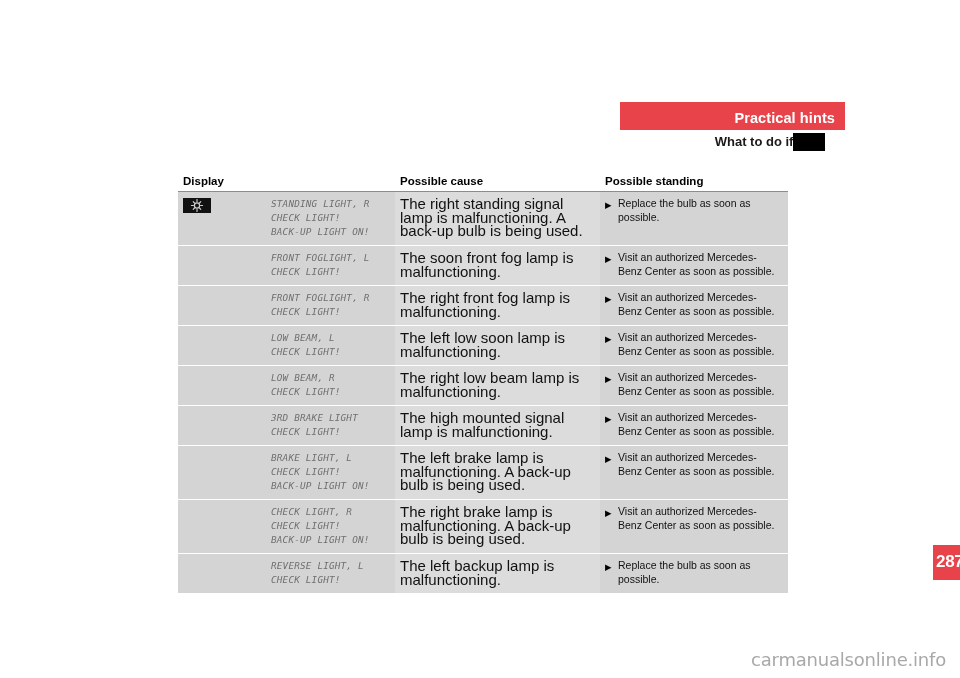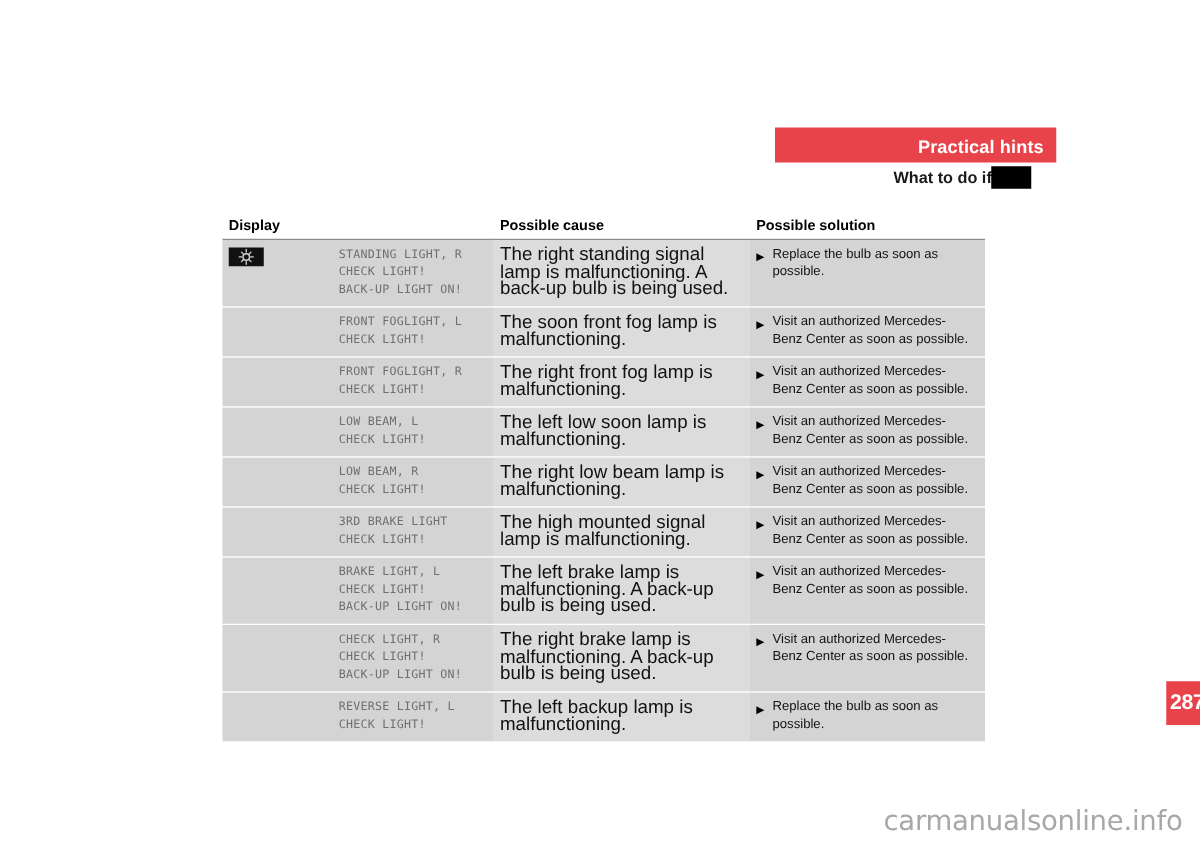--- a/index.html
+++ b/index.html
@@ -108,20 +108,21 @@
     padding-top: 1px;
   }
   .display-lines {
     flex: 1 1 auto;
     font-family: "DejaVu Sans Mono", monospace;
     font-size: 9.3px;
     line-height: 14px;
     color: #6f6f6f;
     letter-spacing: 0.2px;
     white-space: nowrap;
+    font-style: italic;
   }
   .display-lines div { white-space: nowrap; }
 
   
   .lamp-icon {
     width: 28px;
     height: 15px;
     background: #111111;
     display: block;
     position: relative;
@@ -173,21 +174,21 @@
     font-weight: bold;
     letter-spacing: -0.3px;
   }
 
   
   .watermark {
     position: absolute;
     right: 14px;
     bottom: 8px;
     color: #a8a8a8;
-    font-size: 22px;
+    font-size: 18px;
     letter-spacing: -0.2px;
     font-family: "DejaVu Sans", sans-serif;
   }
 </style>
 </head>
 <body>
 
 <div class="chapter-bar">
   <span class="chapter-bar-label">Practical hints</span>
 </div>
@@ -201,21 +202,21 @@
   <table class="hints">
     <colgroup>
       <col class="c-display">
         <col class="c-cause">
         <col class="c-solution">
     </colgroup>
     <thead>
       <tr>
         <th>Display</th>
         <th>Possible cause</th>
-        <th>Possible solution</th>
+        <th>Possible standing</th>
       </tr>
     </thead>
     <tbody>
 
       <tr class="row">
         <td class="cell-display">
           <div class="display-inner">
             <div class="icon-slot">
               <span class="lamp-icon">
                 <svg width="28" height="15" viewBox="0 0 28 15">

